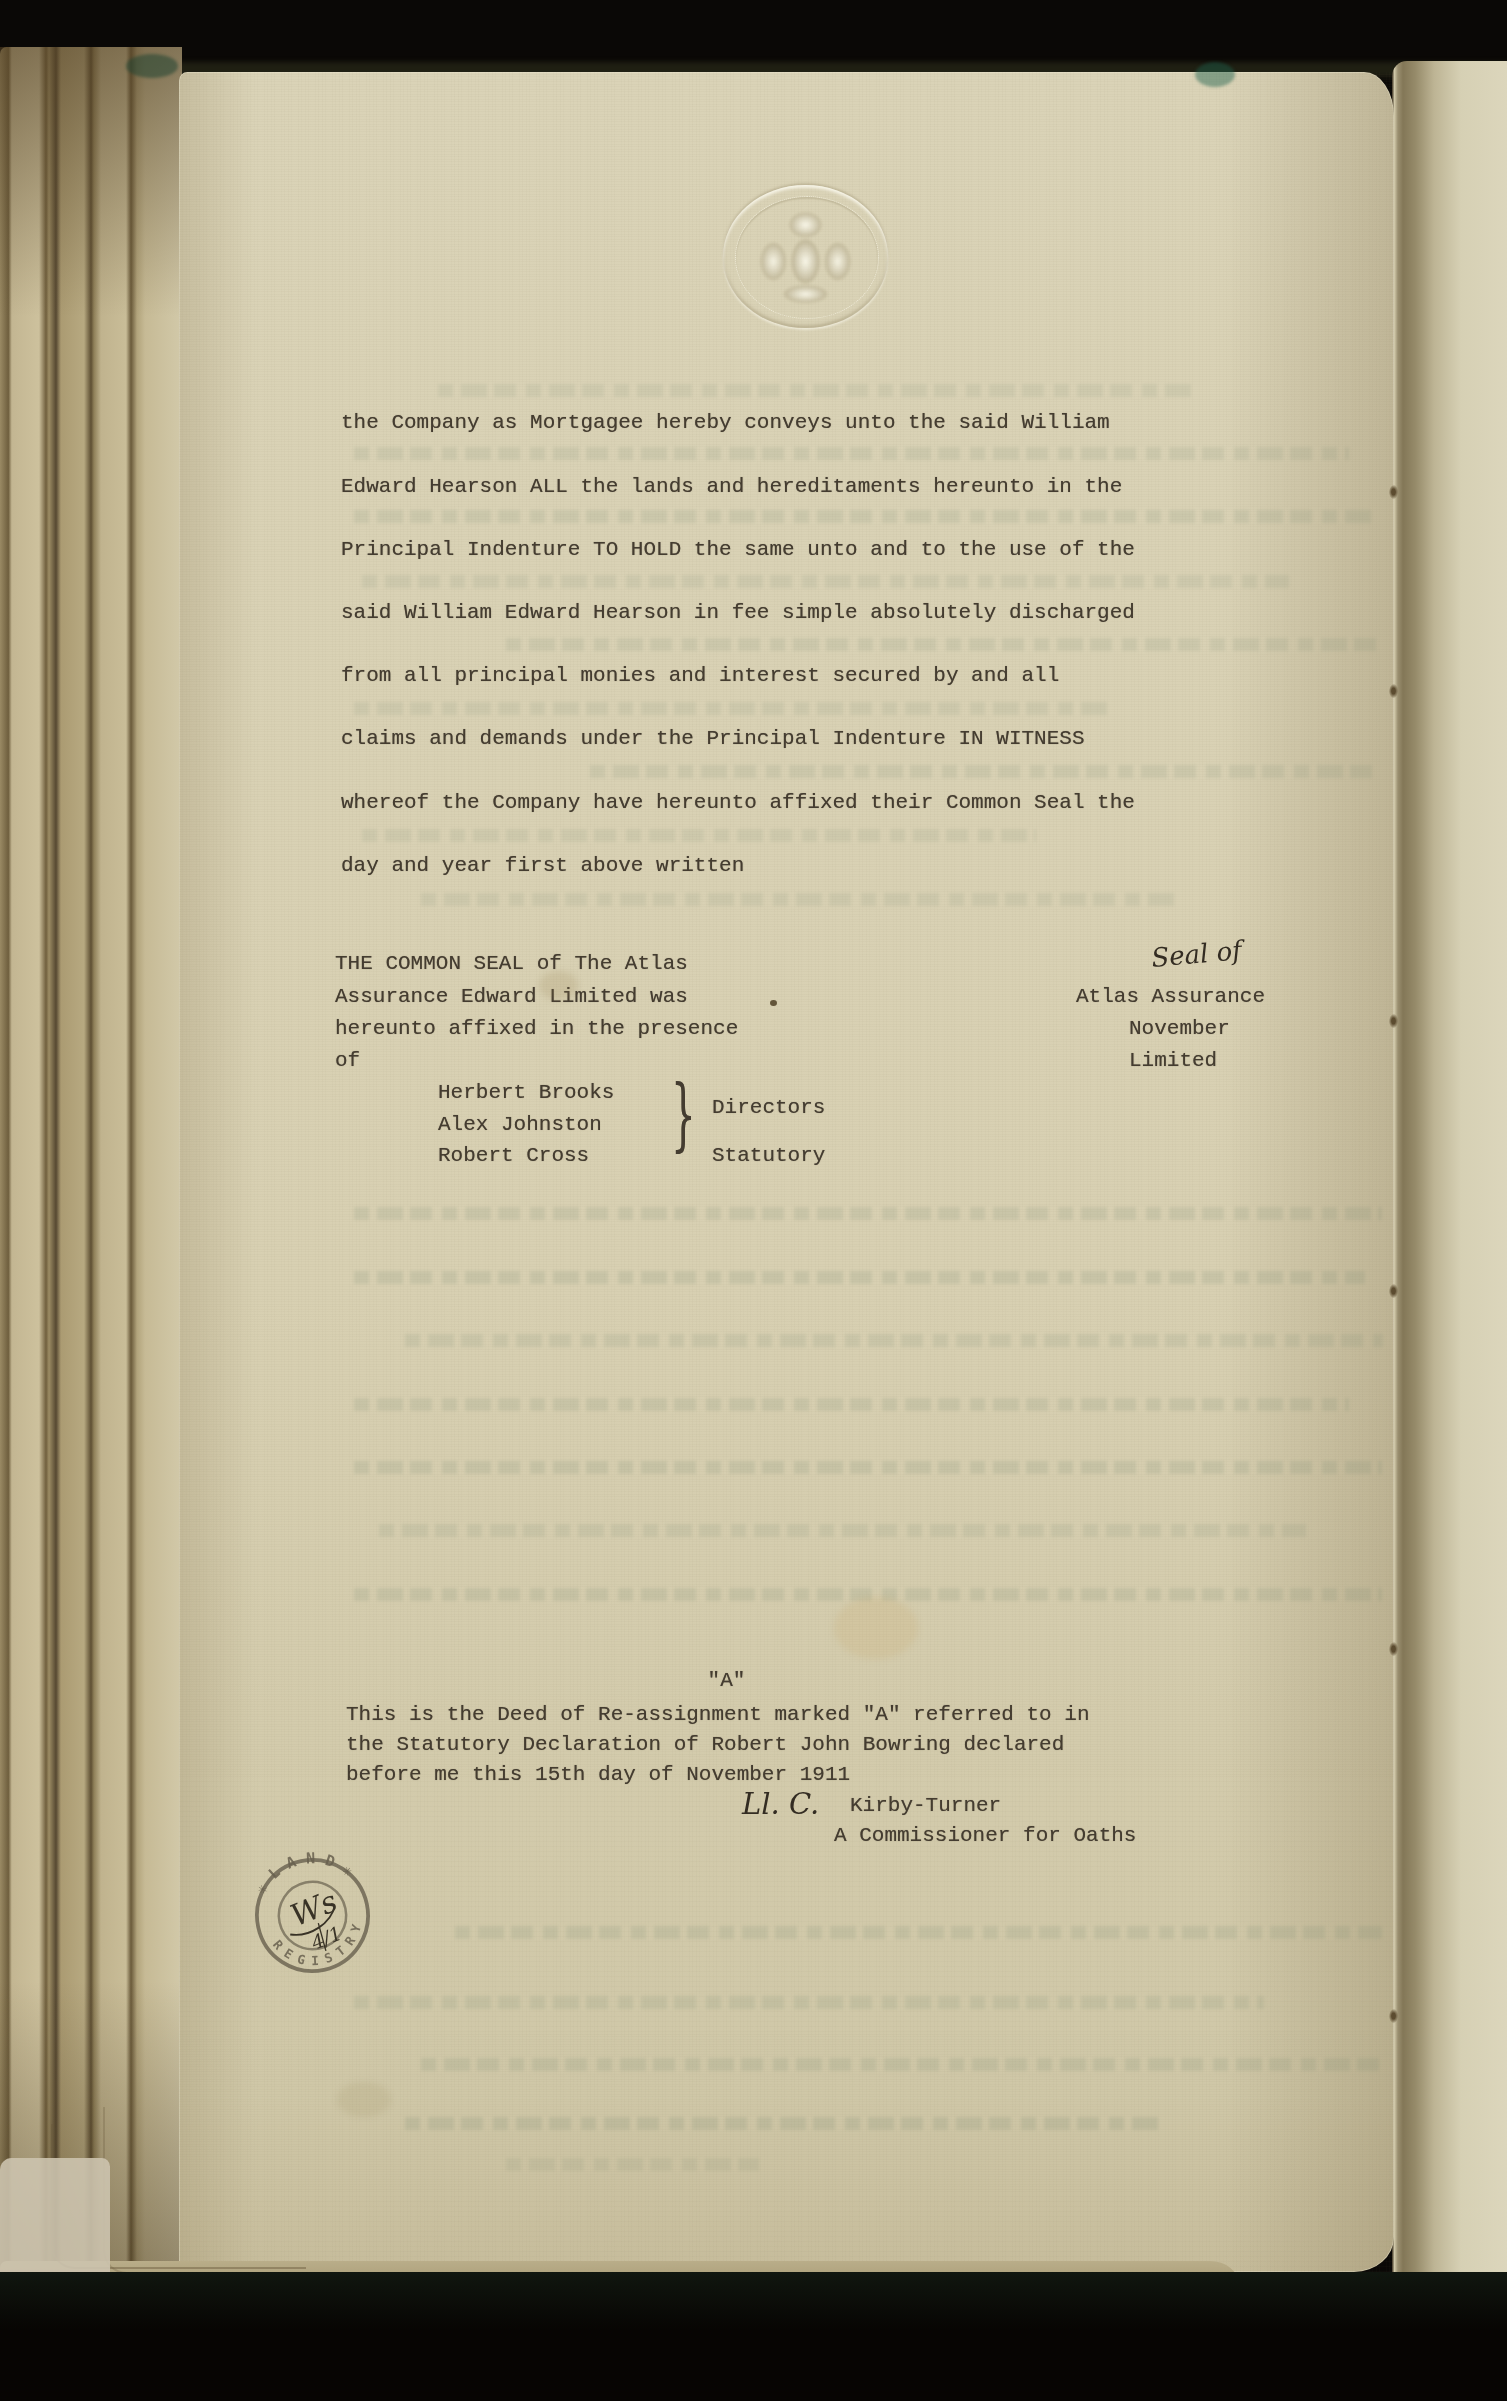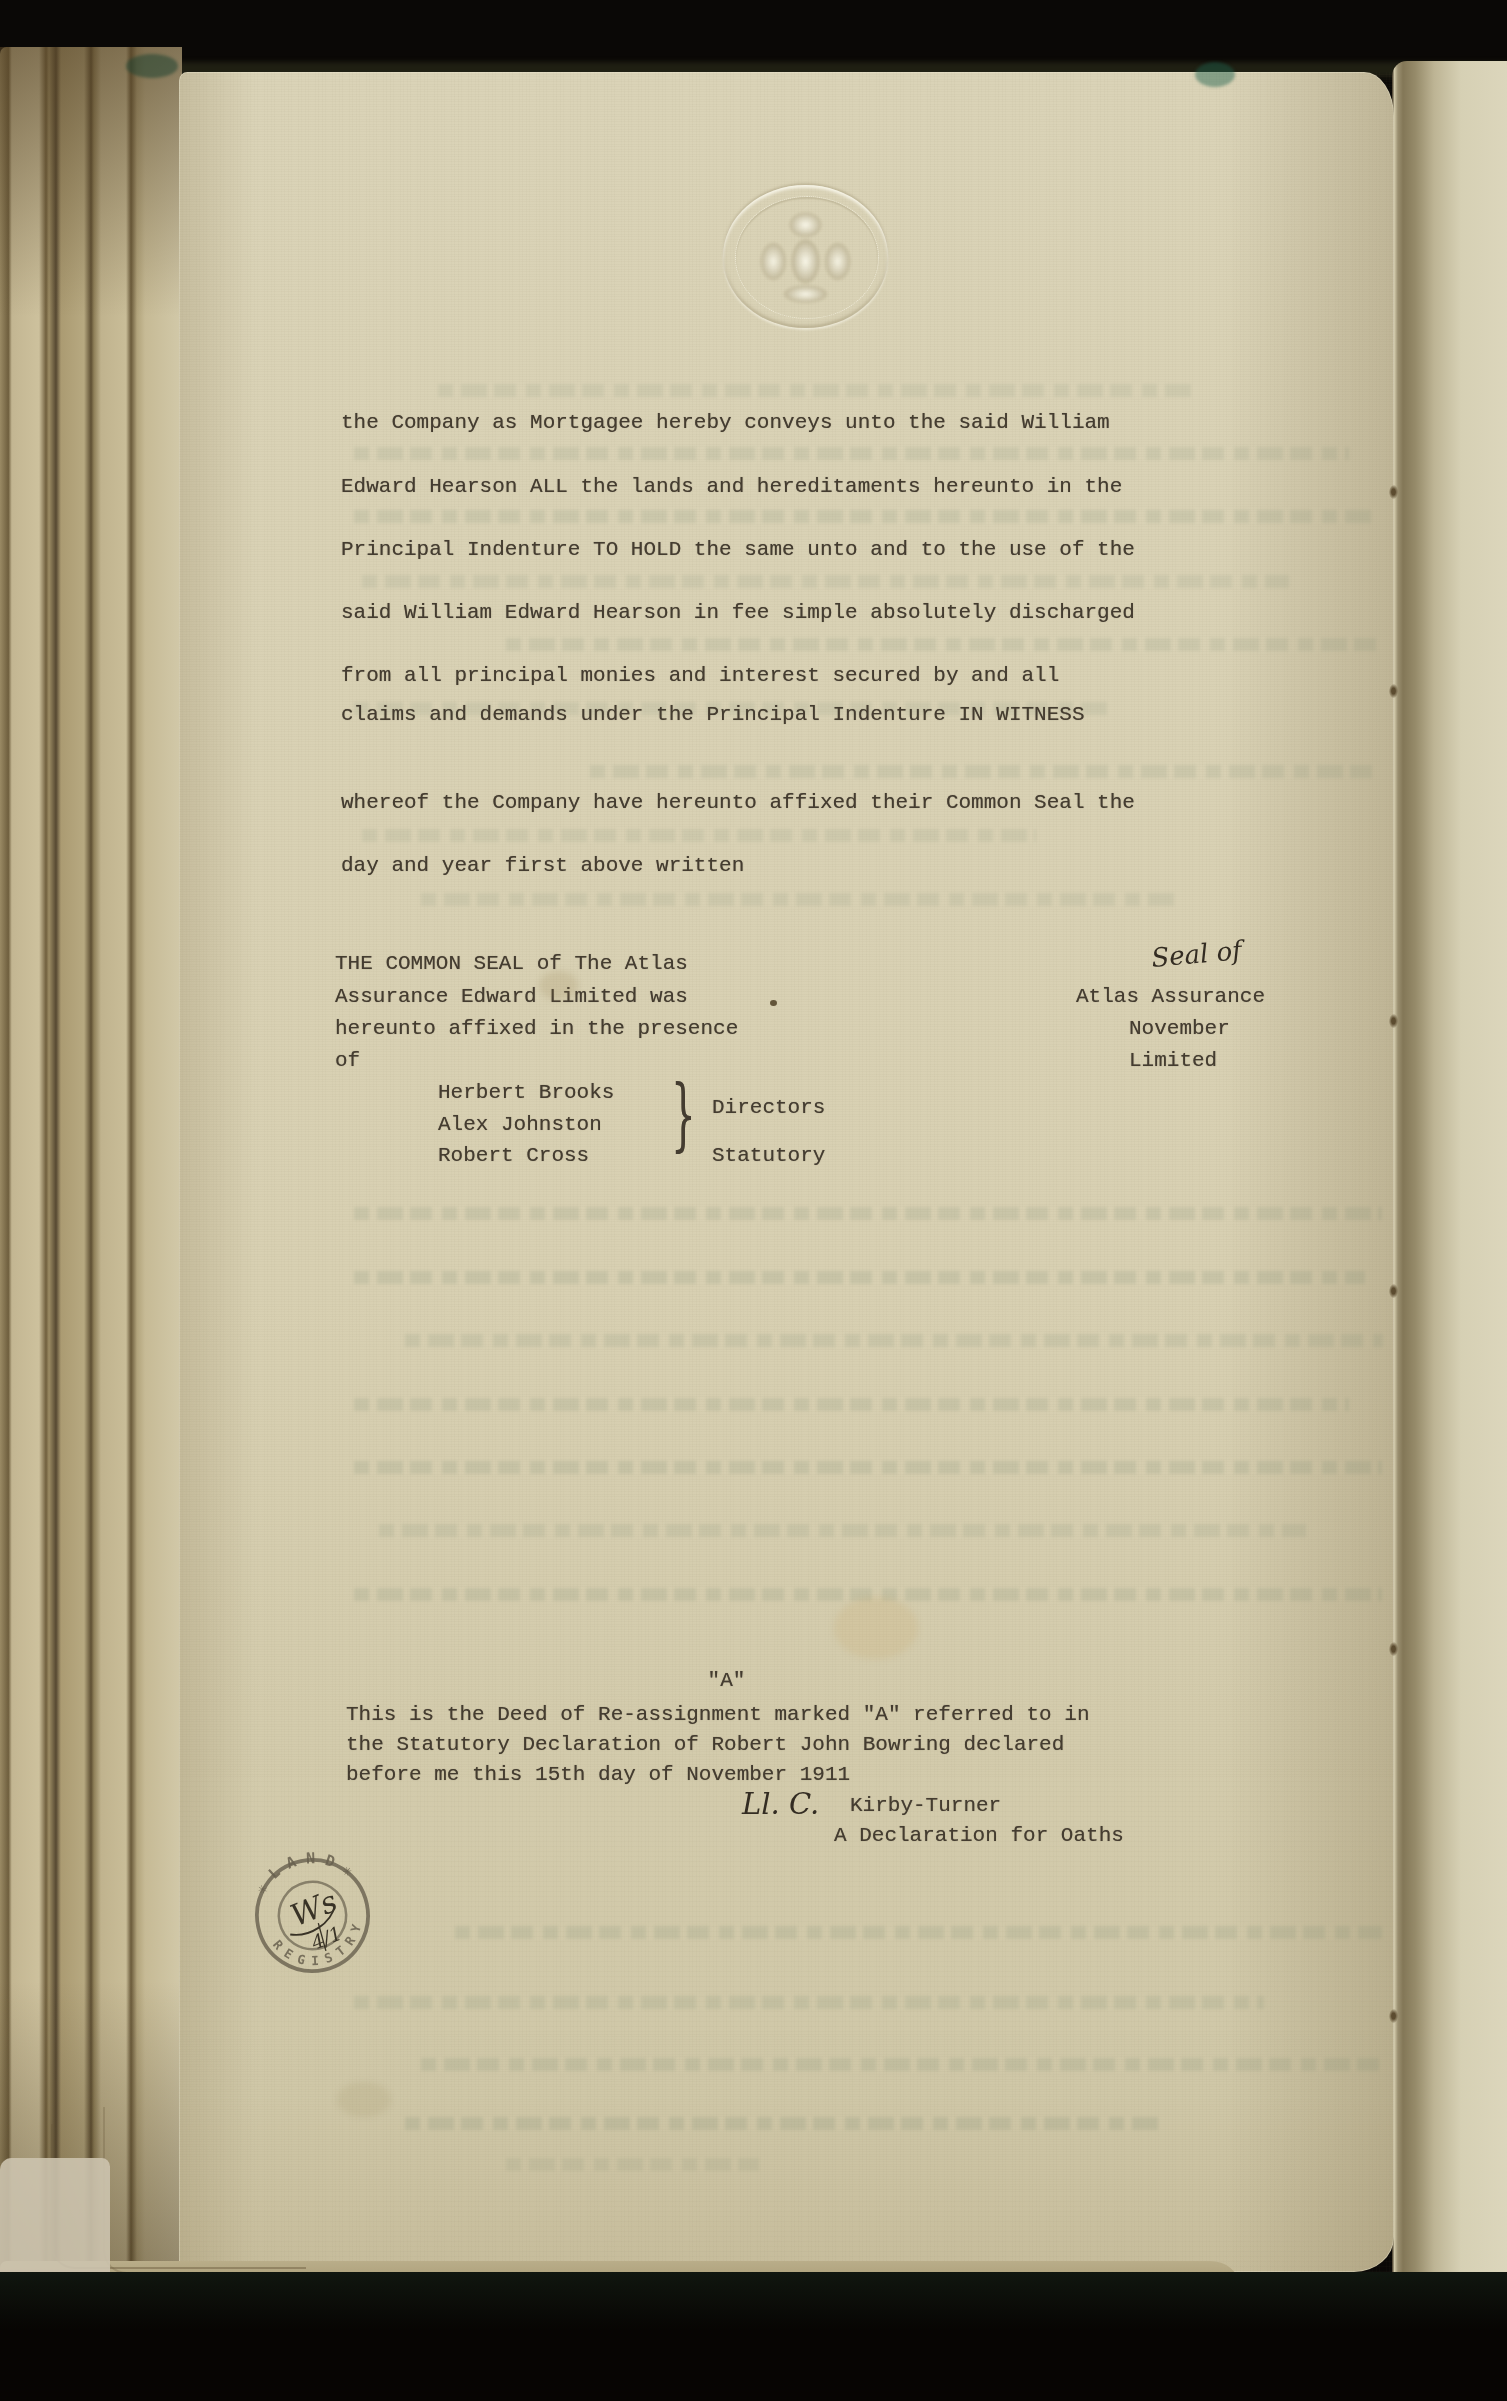--- a/index.html
+++ b/index.html
@@ -128,21 +128,21 @@
   <div class="abs" id="emboss"></div>
   <div class="abs" id="emboss-ring"></div>
   <div class="abs" id="emboss-arms"></div>
 
   <div>
     <span class="typed" style="left:341px;top:411px">the Company as Mortgagee hereby conveys unto the said William</span>
     <span class="typed" style="left:341px;top:475px">Edward Hearson ALL the lands and hereditaments hereunto in the</span>
     <span class="typed" style="left:341px;top:538px">Principal Indenture TO HOLD the same unto and to the use of the</span>
     <span class="typed" style="left:341px;top:601px">said William Edward Hearson in fee simple absolutely discharged</span>
     <span class="typed" style="left:341px;top:664px">from all principal monies and interest secured by and all</span>
-    <span class="typed" style="left:341px;top:703px">claims and demands under the Principal Indenture IN WITNESS</span>
+    <span class="typed" style="left:341px;top:727px">claims and demands under the Principal Indenture IN WITNESS</span>
     <span class="typed" style="left:341px;top:791px">whereof the Company have hereunto affixed their Common Seal the</span>
     <span class="typed" style="left:341px;top:854px">day and year first above written</span>
   </div>
 
   <div>
     <span class="typed" style="left:335px;top:952px">THE COMMON SEAL of The Atlas</span>
     <span class="typed" style="left:335px;top:985px">Assurance Edward Limited was</span>
     <span class="typed" style="left:335px;top:1017px">hereunto affixed in the presence</span>
     <span class="typed" style="left:335px;top:1049px">of</span>
 
@@ -161,21 +161,21 @@
     </div>
   </div>
 
   <div>
     <span class="typed" style="left:693px;top:1669px;width:67px;text-align:center">"A"</span>
     <span class="typed" style="left:346px;top:1703px">This is the Deed of Re-assignment marked "A" referred to in</span>
     <span class="typed" style="left:346px;top:1733px">the Statutory Declaration of Robert John Bowring declared</span>
     <span class="typed" style="left:346px;top:1763px">before me this 15th day of November 1911</span>
     <span class="script" style="left:742px;top:1787px;font-size:29px">Ll. C.</span>
     <span class="typed" style="left:850px;top:1794px">Kirby-Turner</span>
-    <span class="typed" style="left:834px;top:1824px">A Declaration for Oaths</span>
+    <span class="typed" style="left:834px;top:1824px">A Commissioner for Oaths</span>
   </div>
 
   <svg class="abs" id="stamp" viewBox="0 0 170 170">
     <defs>
       <path id="arcTop" d="M 23 85 A 62 62 0 0 1 147 85"></path>
       <path id="arcBot" d="M 26 85 A 59 59 0 0 0 144 85"></path>
     </defs>
     <circle cx="85" cy="85" r="66" fill="none" stroke="#5a5242" stroke-width="4.5" opacity=".8"></circle>
     <circle cx="85" cy="85" r="40" fill="none" stroke="#5a5242" stroke-width="3" opacity=".7"></circle>
     <text font-family="DejaVu Sans Mono,monospace" font-size="18" font-weight="bold" fill="#5a5242" opacity=".85">

